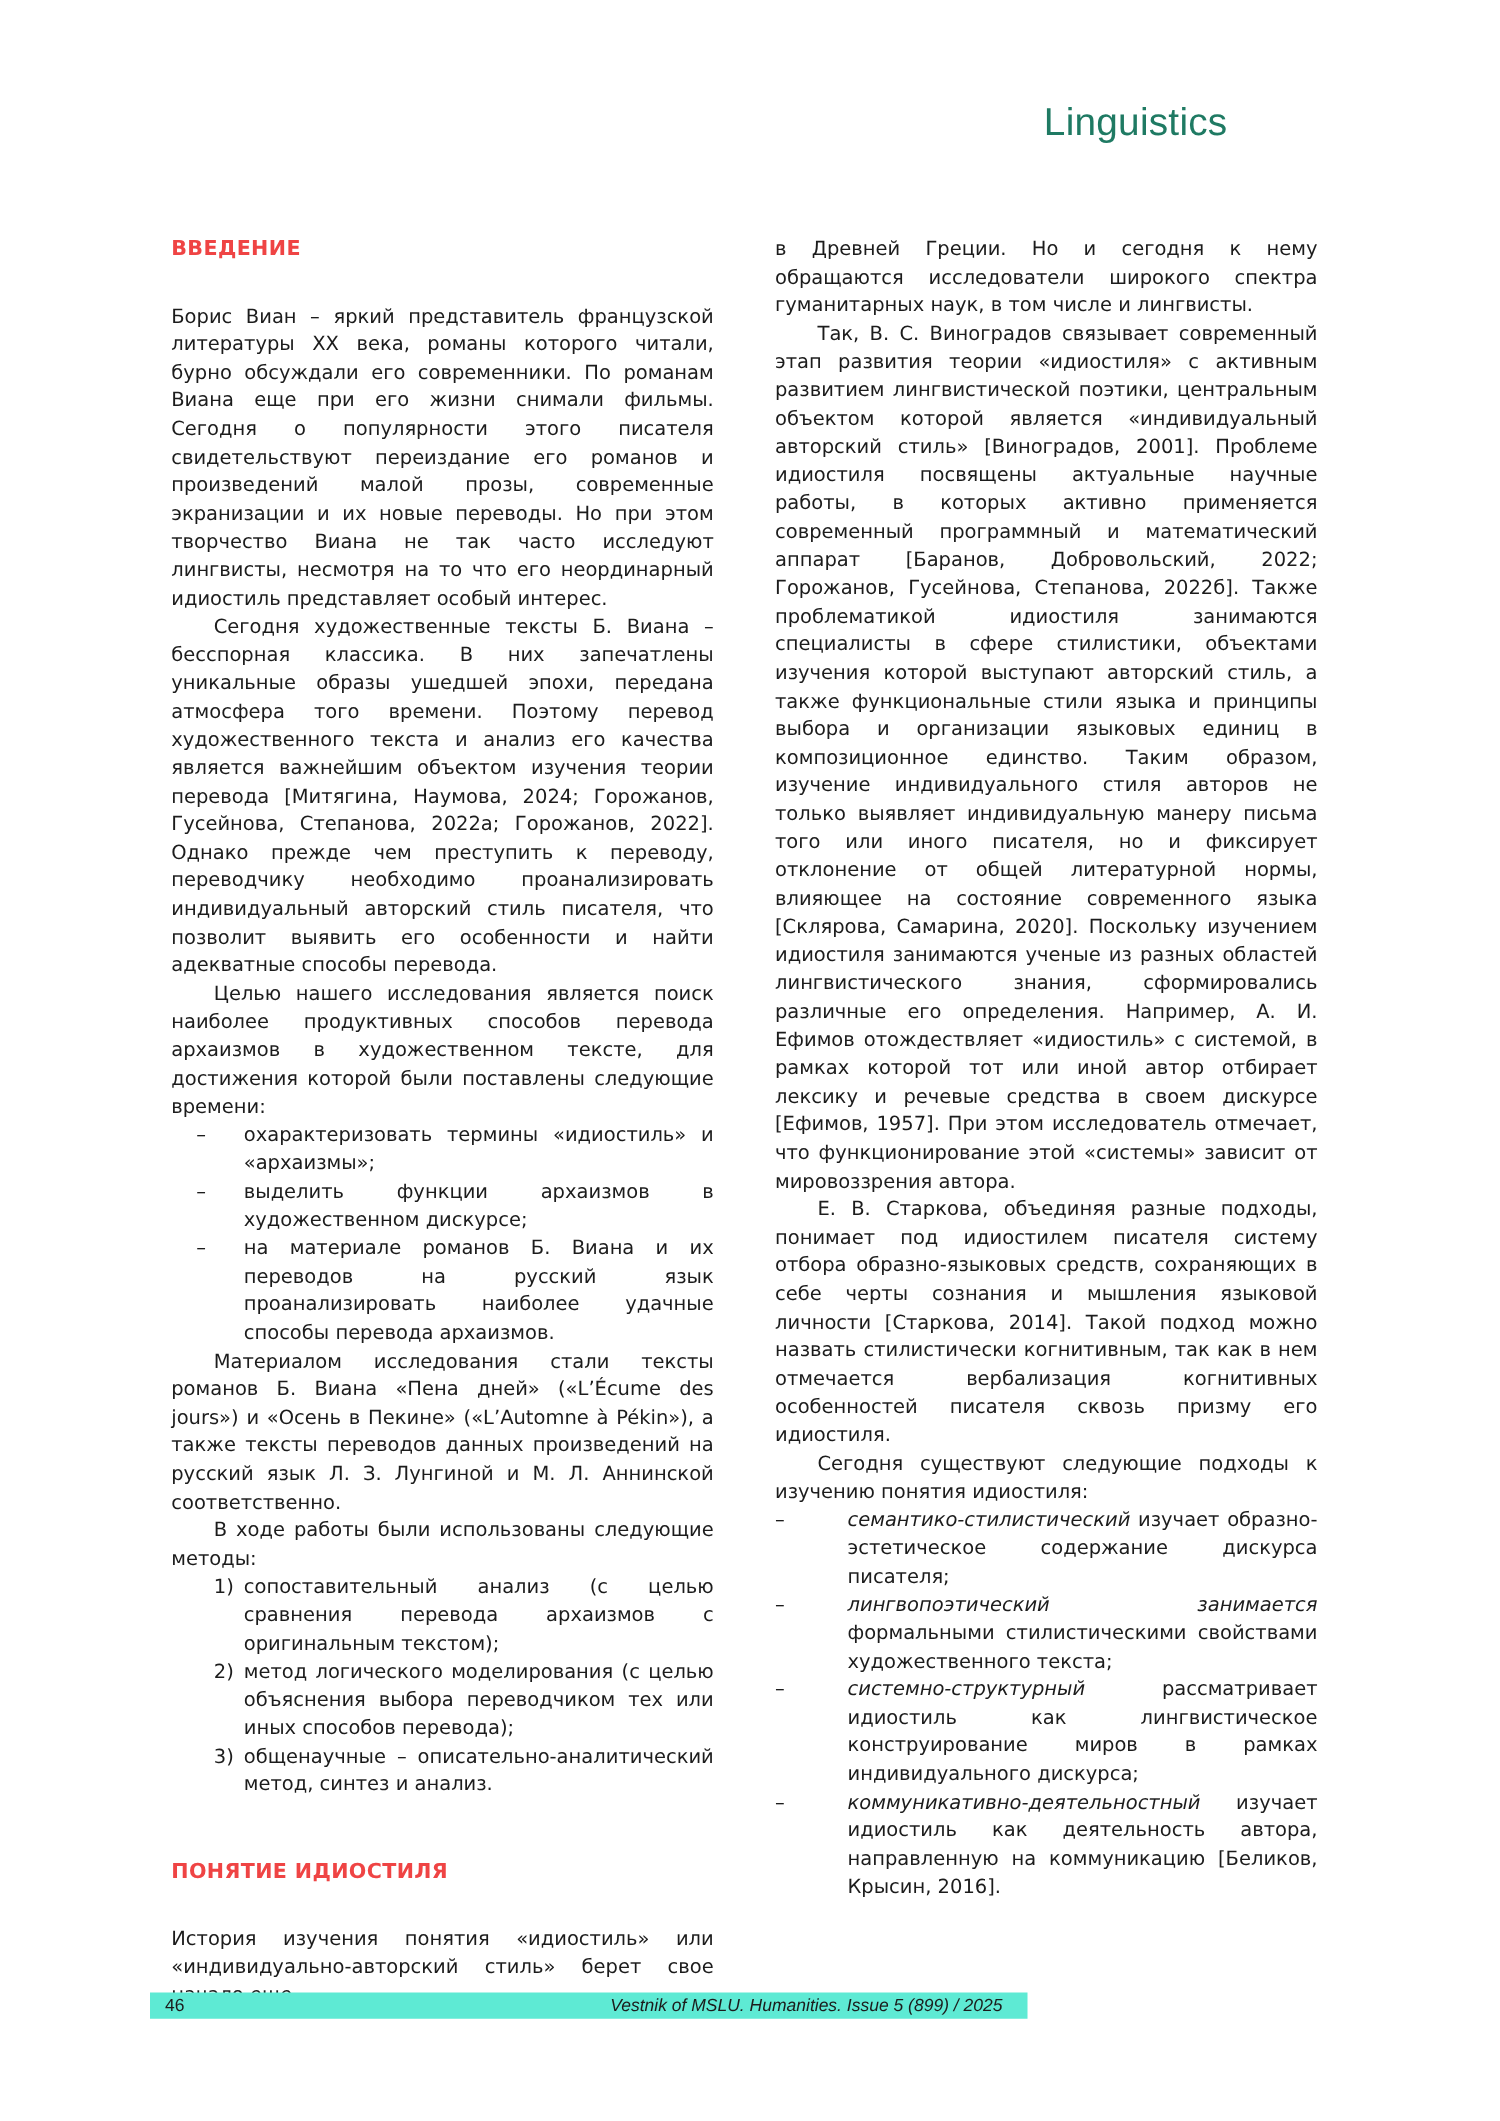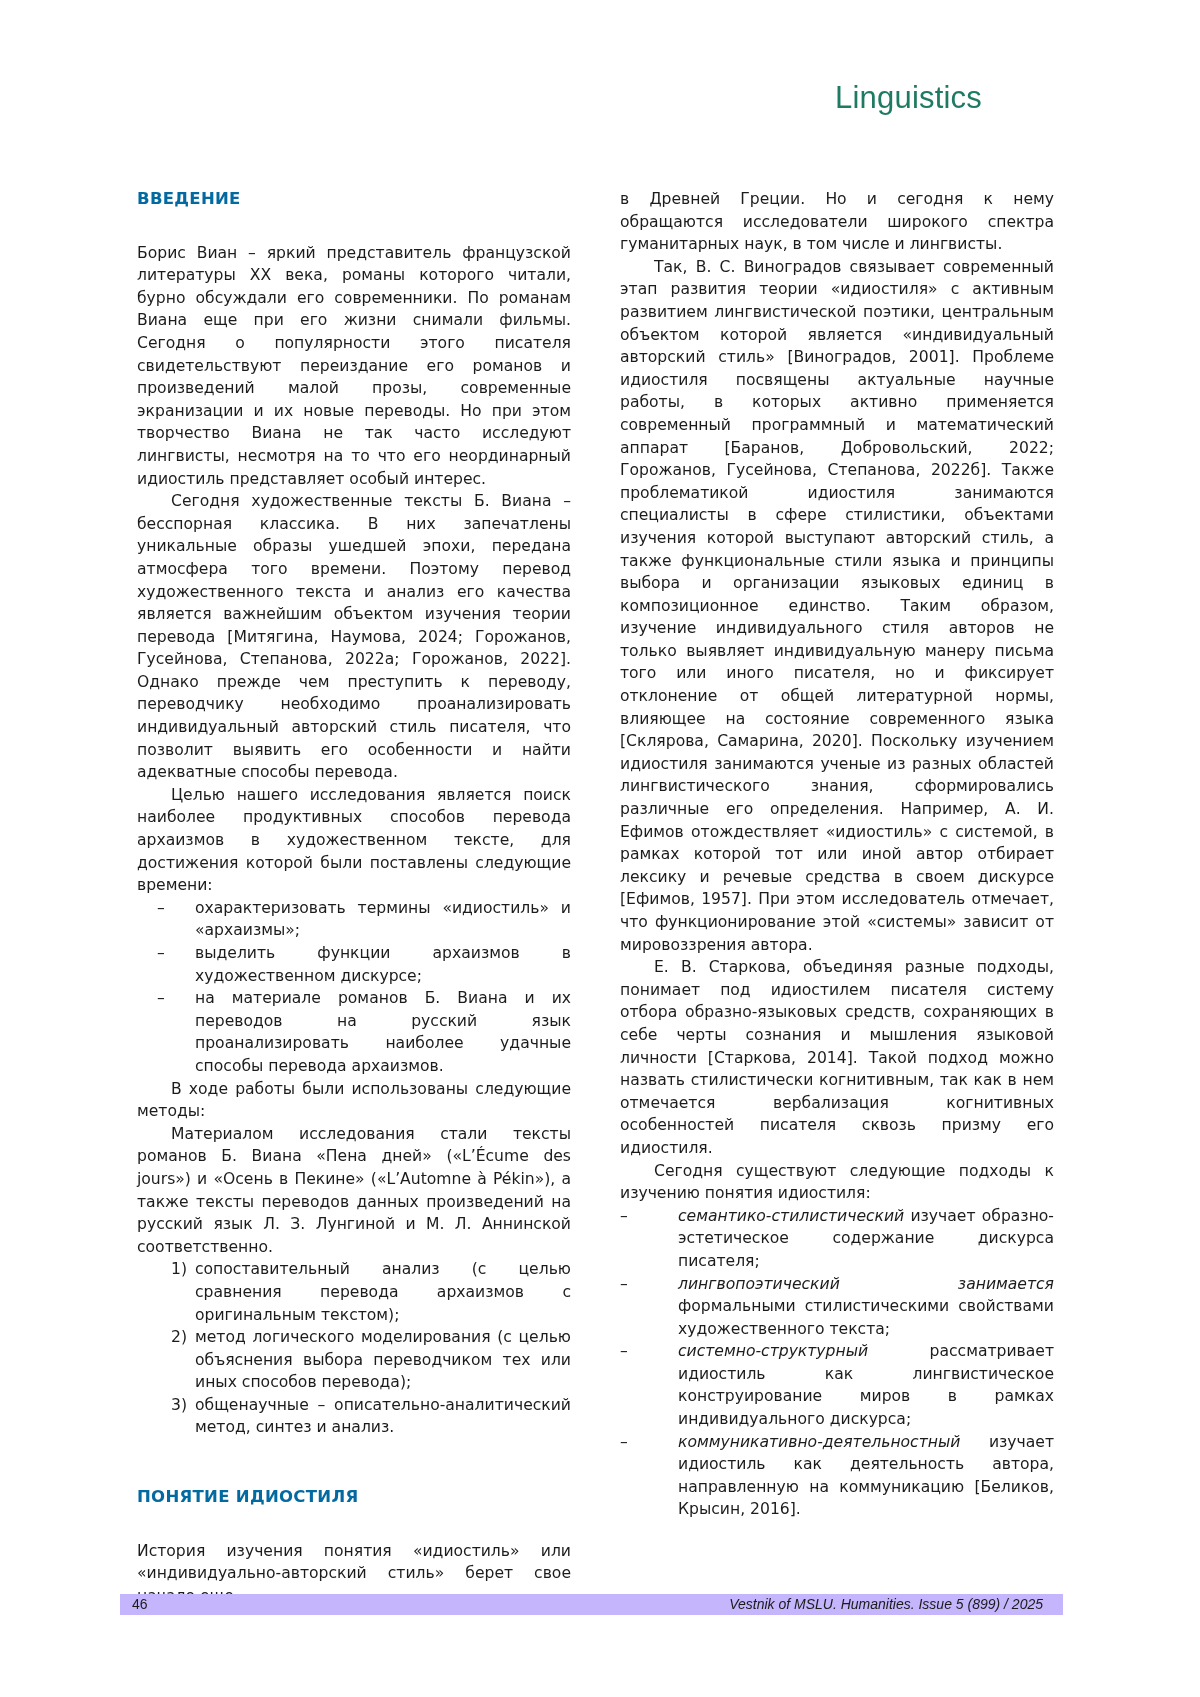--- a/index.html
+++ b/index.html
@@ -4,56 +4,56 @@
 <style>
   html, body { margin: 0; padding: 0; background: #ffffff; }
   body { width: 1200px; height: 1697px; position: relative; overflow: hidden;
          font-family: "DejaVu Sans", "Liberation Sans", sans-serif; color: #1c1c1c; }
   .section-label { position: absolute; right: 218px; top: 80px; font-family: "Liberation Sans", sans-serif;
          font-size: 31px; color: #1f7a63; letter-spacing: 0.2px; }
   .col { position: absolute; top: 188px; width: 434px; font-size: 15.6px; line-height: 22.6px;
          text-align: justify; hyphens: manual; }
   .col-left { left: 137px; }
   .col-right { left: 620px; }
-  .heading { font-family: "DejaVu Sans", sans-serif; font-weight: bold; color: #0369a1;
+  .heading { font-family: "DejaVu Sans", sans-serif; font-weight: bold; color: #ef4444;
          font-size: 16.5px; letter-spacing: 0.3px; margin: 2px 0 0 0; }
   .heading.first { margin-top: 0; margin-bottom: 31px; }
   .heading.second { margin-top: 47px; margin-bottom: 31px; }
   p { margin: 0; }
   p.indent { text-indent: 34px; }
   ul.dash, ol.num { margin: 0; padding: 0; list-style: none; }
   ul.dash li, ol.num li { position: relative; padding-left: 58px; }
   ul.dash li .mark { position: absolute; left: 20px; top: 0; }
   ol.num li .mark { position: absolute; left: 34px; top: 0; }
   .col-right ul.dash li { padding-left: 58px; }
   .col-right ul.dash li .mark { left: 0px; }
   .col-right ul.dash { margin-left: 0; }
   .term { font-style: italic; }
-  .footer { position: absolute; left: 120px; top: 1594px; width: 943px; height: 21px;
-         background: #c4b5fd; font-family: "Liberation Sans", sans-serif; font-size: 14px; }
+  .footer { position: absolute; left: 120px; top: 1594px; width: 702px; height: 21px;
+         background: #5eead4; font-family: "Liberation Sans", sans-serif; font-size: 14px; }
   .footer .page { position: absolute; left: 12px; top: 2px; }
   .footer .journal { position: absolute; right: 20px; top: 2px; font-style: italic; text-align: center; }
 </style>
 </head>
 <body>
 
 <div class="section-label">Linguistics</div>
 
 <div class="col col-left">
   <div class="heading first">ВВЕДЕНИЕ</div>
   <p>Борис Виан – яркий представитель французской литературы XX века, романы которого читали, бурно обсуждали его современники. По романам Виана еще при его жизни снимали фильмы. Сегодня о популярности этого писателя свидетельствуют переиздание его романов и произведений малой прозы, современные экранизации и их новые переводы. Но при этом творчество Виана не так часто исследуют лингвисты, несмотря на то что его неординарный идиостиль представляет особый интерес.</p>
   <p class="indent">Сегодня художественные тексты Б. Виана – бесспорная классика. В них запечатлены уникальные образы ушедшей эпохи, передана атмосфера того времени. Поэтому перевод художественного текста и анализ его качества является важнейшим объектом изучения теории перевода [Митягина, Наумова, 2024; Горожанов, Гусейнова, Степанова, 2022а; Горожанов, 2022]. Однако прежде чем преступить к переводу, переводчику необходимо проанализировать индивидуальный авторский стиль писателя, что позволит выявить его особенности и найти адекватные способы перевода.</p>
   <p class="indent">Целью нашего исследования является поиск наиболее продуктивных способов перевода архаизмов в художественном тексте, для достижения которой были поставлены следующие времени:</p>
   <ul class="dash">
     <li><span class="mark">–</span><span>охарактеризовать термины «идиостиль» и «архаизмы»;</span></li>
     <li><span class="mark">–</span><span>выделить функции архаизмов в художественном дискурсе;</span></li>
     <li><span class="mark">–</span><span>на материале романов Б. Виана и их переводов на русский язык проанализировать наиболее удачные способы перевода архаизмов.</span></li>
   </ul>
+  <p class="indent">Материалом исследования стали тексты романов Б. Виана «Пена дней» («L’Écume des jours») и «Осень в Пекине» («L’Automne à Pékin»), а также тексты переводов данных произведений на русский язык Л. З. Лунгиной и М. Л. Аннинской соответственно.</p>
   <p class="indent">В ходе работы были использованы следующие методы:</p>
-  <p class="indent">Материалом исследования стали тексты романов Б. Виана «Пена дней» («L’Écume des jours») и «Осень в Пекине» («L’Automne à Pékin»), а также тексты переводов данных произведений на русский язык Л. З. Лунгиной и М. Л. Аннинской соответственно.</p>
   <ol class="num">
     <li><span class="mark">1)</span><span>сопоставительный анализ (с целью сравнения перевода архаизмов с оригинальным текстом);</span></li>
     <li><span class="mark">2)</span><span>метод логического моделирования (с целью объяснения выбора переводчиком тех или иных способов перевода);</span></li>
     <li><span class="mark">3)</span><span>общенаучные – описательно-аналитический метод, синтез и анализ.</span></li>
   </ol>
   <div class="heading second">ПОНЯТИЕ ИДИОСТИЛЯ</div>
   <p>История изучения понятия «идиостиль» или «индивидуально-авторский стиль» берет свое начало еще</p>
 </div>
 
 <div class="col col-right">

